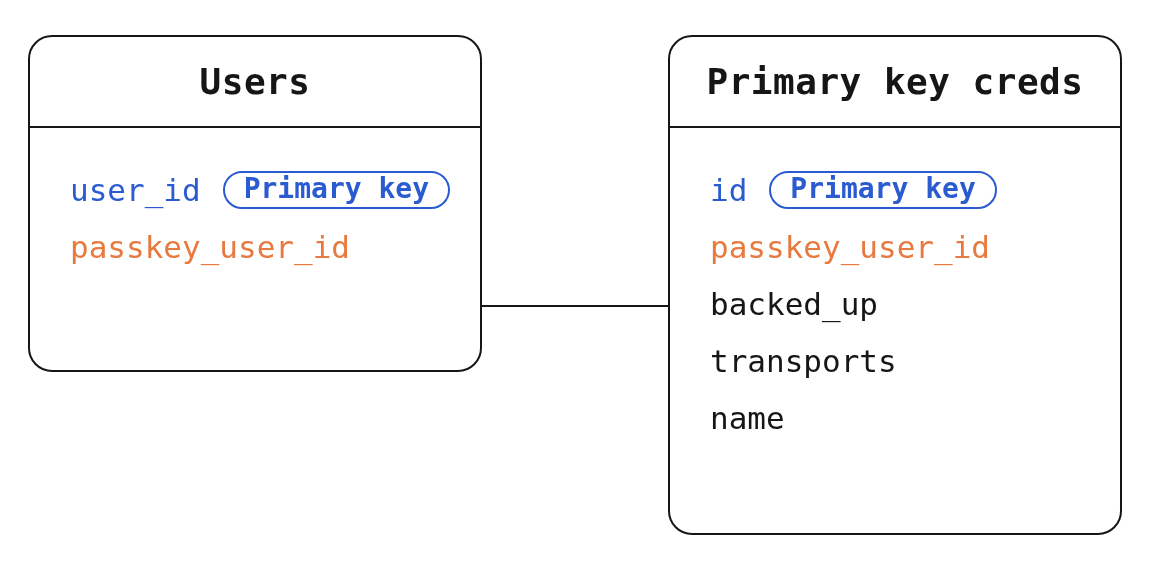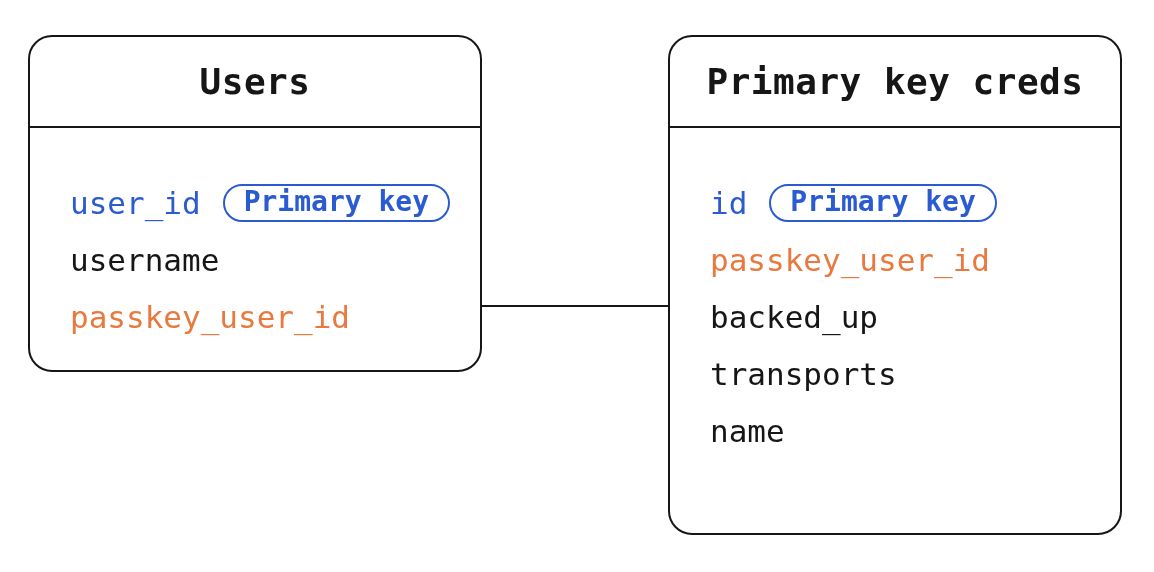--- a/index.html
+++ b/index.html
@@ -37,21 +37,21 @@
     align-items: center;
     justify-content: center;
   }
   .erd-title {
     font-size: 36px;
     font-weight: bold;
     letter-spacing: 0.5px;
     color: var(--ink);
     white-space: nowrap;
   }
-  .erd-body { padding: 33px 24px 0 40px; margin-top: 13px; }
+  .erd-body { padding: 33px 24px 0 40px; }
   .erd-row {
     height: 57px;
     display: flex;
     align-items: center;
     white-space: nowrap;
   }
   .field { font-size: 31px; color: var(--ink); }
   .field.blue   { color: var(--accent_blue); }
   .field.orange { color: var(--accent_orange); }
   .badge {
@@ -83,23 +83,20 @@
   <section class="erd-table users">
     <header class="erd-header">
       <h2 class="erd-title">Users</h2>
     </header>
     <div class="erd-body">
       <div class="erd-row">
         <span class="field blue">user_id</span>
         <span class="badge">Primary key</span>
       </div>
       <div class="erd-row">
-        <span class="field">username</span>
-      </div>
-      <div class="erd-row">
         <span class="field orange">passkey_user_id</span>
       </div>
     </div>
   </section>
 
   <div class="connector"></div>
 
   <section class="erd-table creds">
     <header class="erd-header">
       <h2 class="erd-title">Primary key creds</h2>

